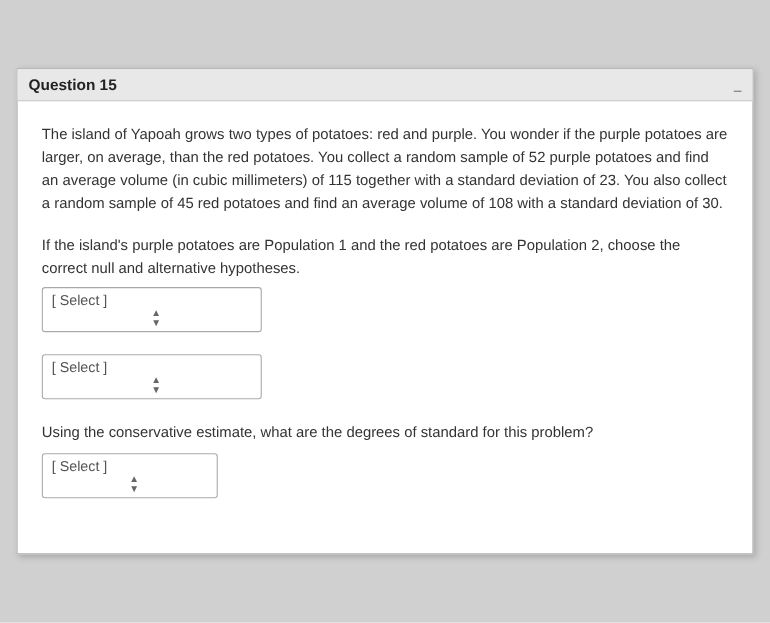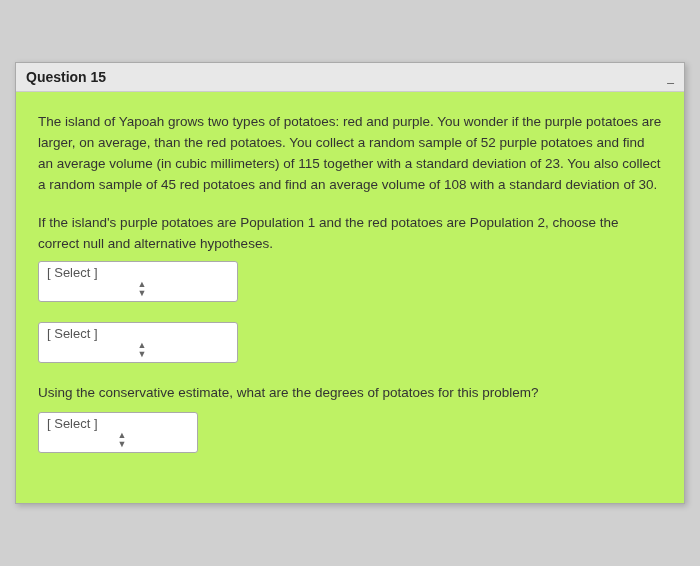--- a/index.html
+++ b/index.html
@@ -14,21 +14,21 @@
       justify-content: center;
       align-items: center;
       width: 700px;
       height: 566px;
       font-family: Arial, sans-serif;
       font-size: 14px;
     }
 
     .window {
       width: 670px;
-      background: #bef264;
+      background: #ffffff;
       border: 1px solid #aaaaaa;
       box-shadow: 2px 2px 6px rgba(0,0,0,0.2);
     }
 
     .title-bar {
       background: #e8e8e8;
       border-bottom: 1px solid #cccccc;
       padding: 6px 10px;
       display: flex;
       justify-content: space-between;
@@ -159,21 +159,21 @@
           <div class="select-arrows">
             <span>▲</span>
             <span>▼</span>
           </div>
         </div>
       </div>
     </div>
 
     <div class="question-row">
       <div class="question-block">
-        <span>Using the conservative estimate, what are the degrees of potatoes for this problem?</span>
+        <span>Using the conservative estimate, what are the degrees of standard for this problem?</span>
       </div>
       <div class="select-wrapper">
         <select>
           <option value="">[ Select ]</option>
         </select>
         <div class="select-arrows">
           <span>▲</span>
           <span>▼</span>
         </div>
       </div>

